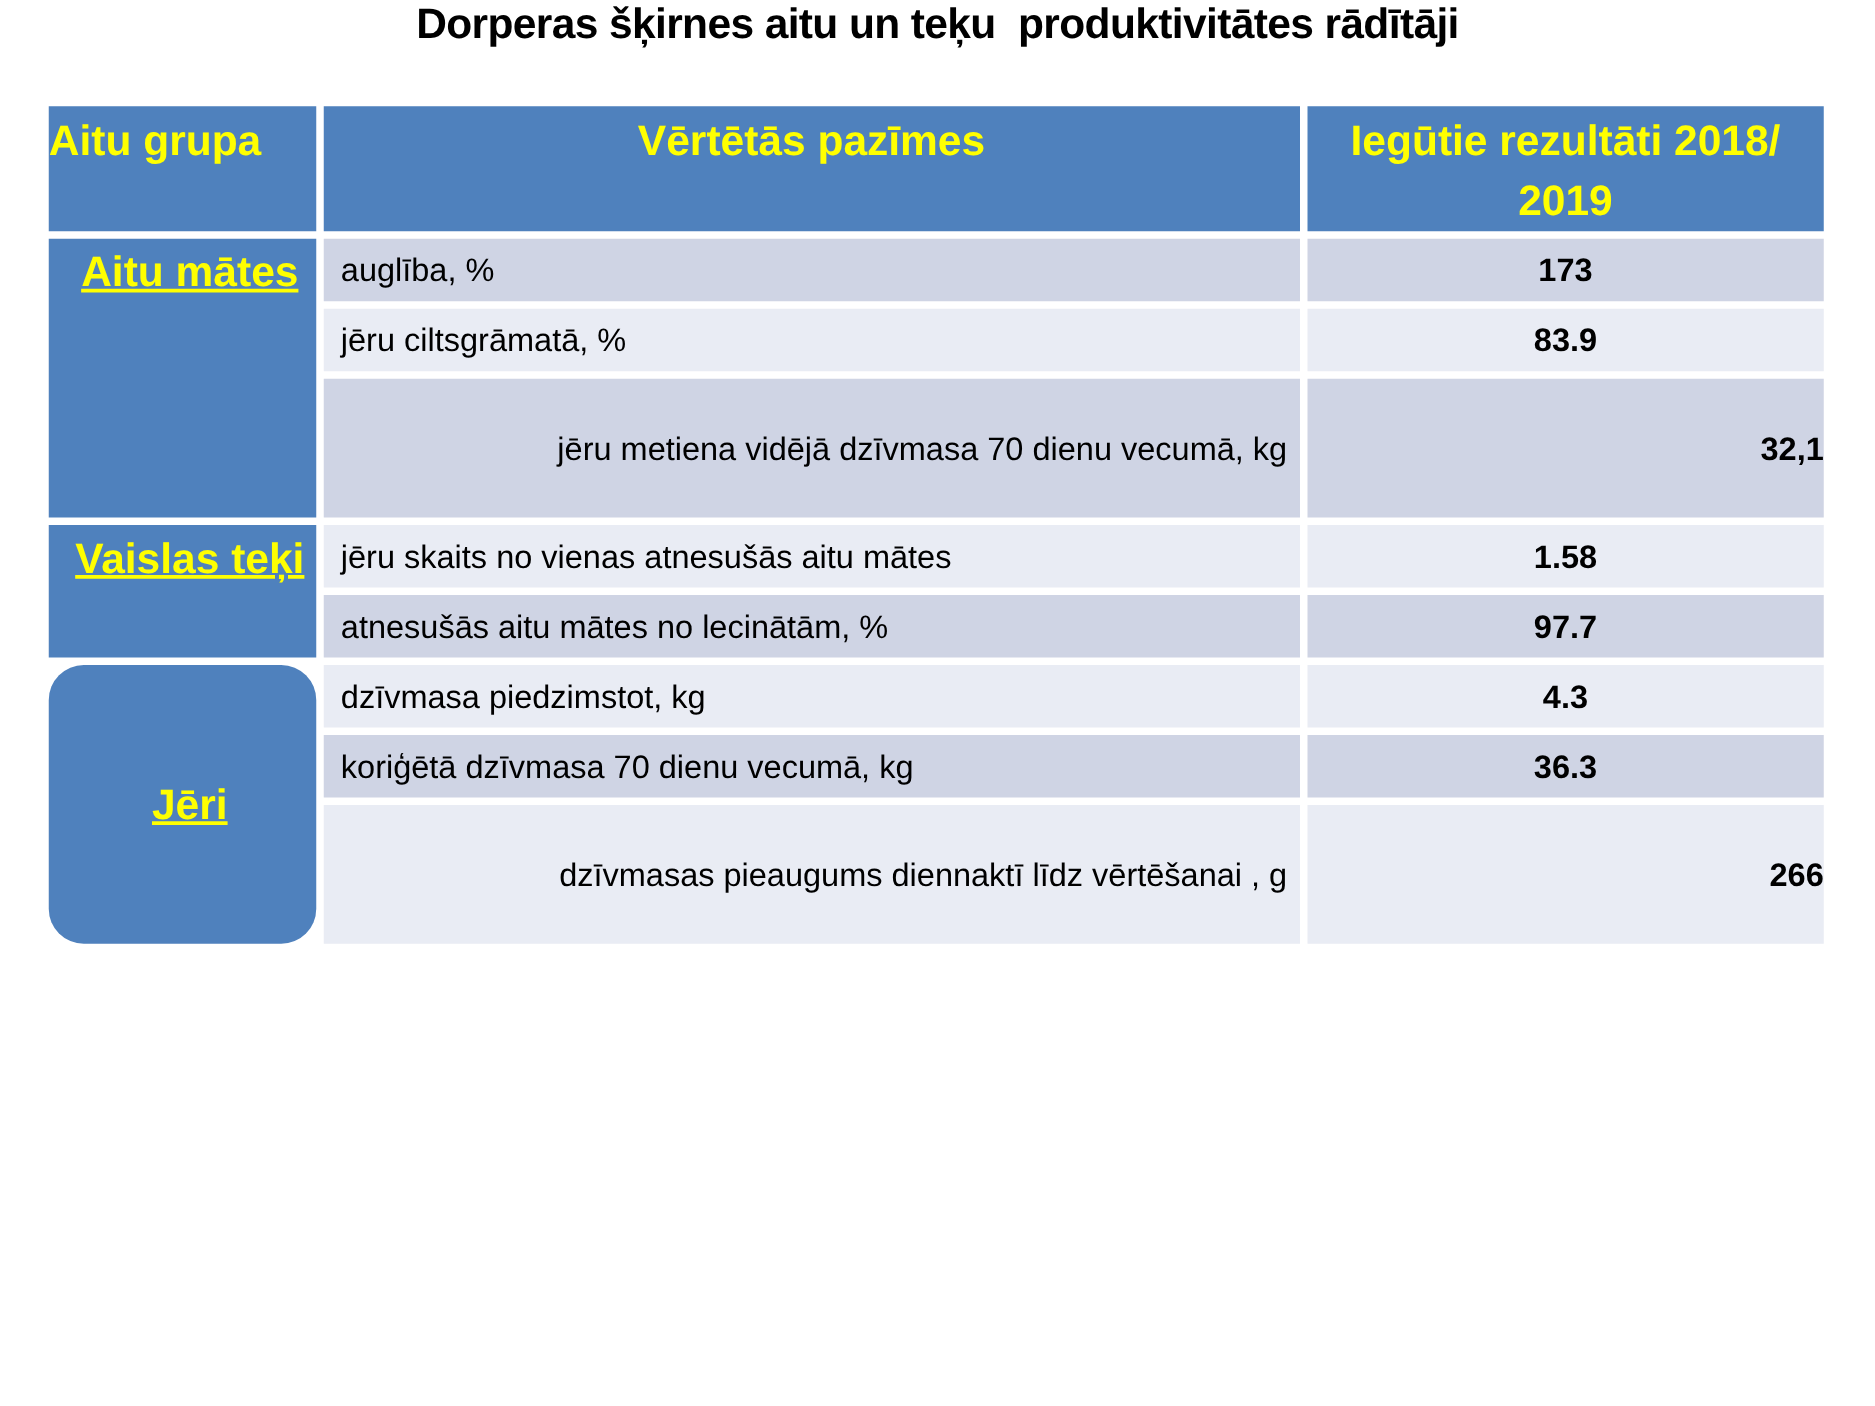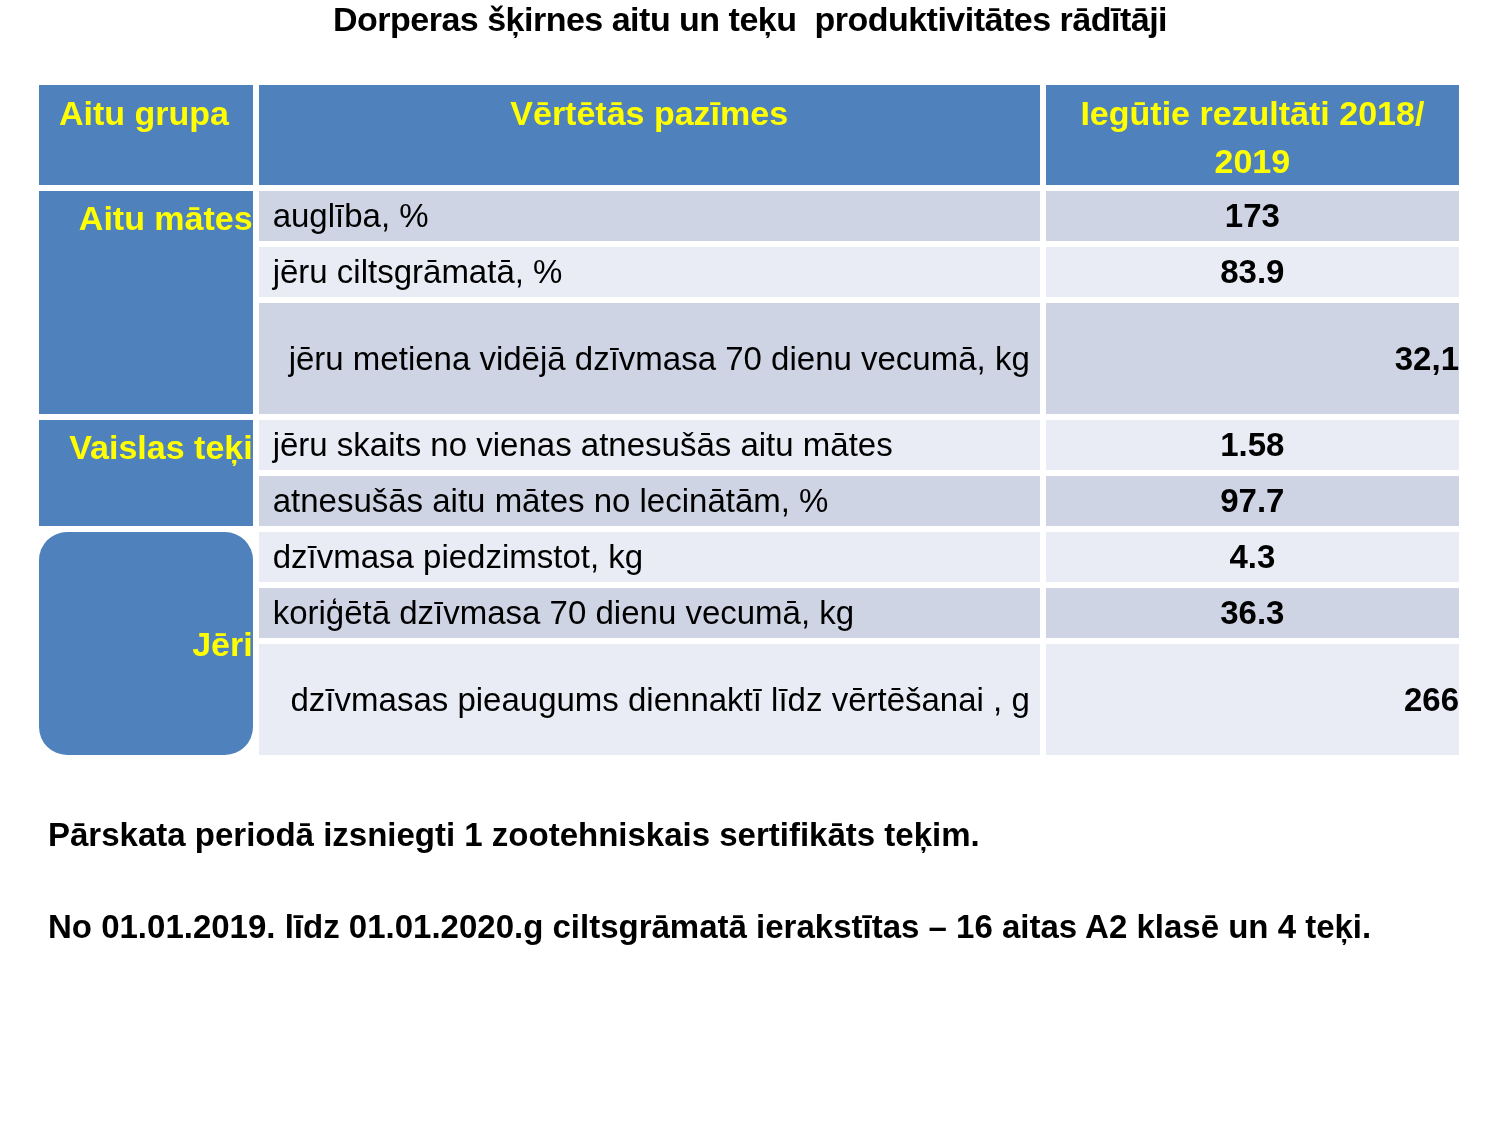--- a/index.html
+++ b/index.html
@@ -28,46 +28,47 @@
     border-collapse:separate;
     border-spacing:6px;
     table-layout:fixed;
     width:1432px;
   }
   col.c-group{ width:212px; }
   col.c-feature{ width:775px; }
   col.c-result{ width:410px; }
 
   .prod-table th, .prod-table td{
-    font-size:33px;
+    font-size:26px;
     line-height:50px;
     overflow:hidden;
   }
 
   th.hdr{
     background:var(--header-blue);
     color:var(--label-yellow);
     font-weight:bold;
     font-size:34px;
     line-height:48px;
     height:92px;
     vertical-align:top;
     padding-top:4px;
   }
-  th.hdr-group{ text-align:left; padding-left:20px; }
+  th.hdr-group{ text-align:left; padding-left:0; }
   th.hdr-features{ text-align:center; }
   th.hdr-results{ text-align:center; white-space:pre-line; }
 
   td.group-cell{
     background:var(--header-blue);
     color:var(--label-yellow);
     font-weight:bold;
     font-size:34px;
-    text-align:right;
+    text-align:center;
     padding-left:12px;
+    text-decoration:underline;
   }
   td.group-top{ vertical-align:top; padding-top:2px; }
   td.group-mid{ vertical-align:middle;border-radius:28px; }
 
   td.feature-cell{
     text-align:left;
     padding-left:14px;
     padding-right:10px;
     vertical-align:middle;
   }
@@ -148,18 +149,14 @@
         <td class="feature-cell">koriģētā dzīvmasa 70 dienu vecumā, kg</td>
         <td class="value-cell">36.3</td>
       </tr>
       <tr class="band-light r-double">
         <td class="feature-cell">dzīvmasas pieaugums diennaktī līdz vērtēšanai , g</td>
         <td class="value-cell">266</td>
       </tr>
     </tbody>
   </table>
 
-  <div class="notes">
-    <p class="note">Pārskata periodā izsniegti 1 zootehniskais sertifikāts teķim.</p>
-    <p class="note">No 01.01.2019. līdz 01.01.2020.g ciltsgrāmatā ierakstītas – 16 aitas A2 klasē un 4 teķi.</p>
-  </div>
 
 </div>
 
 </body></html>

